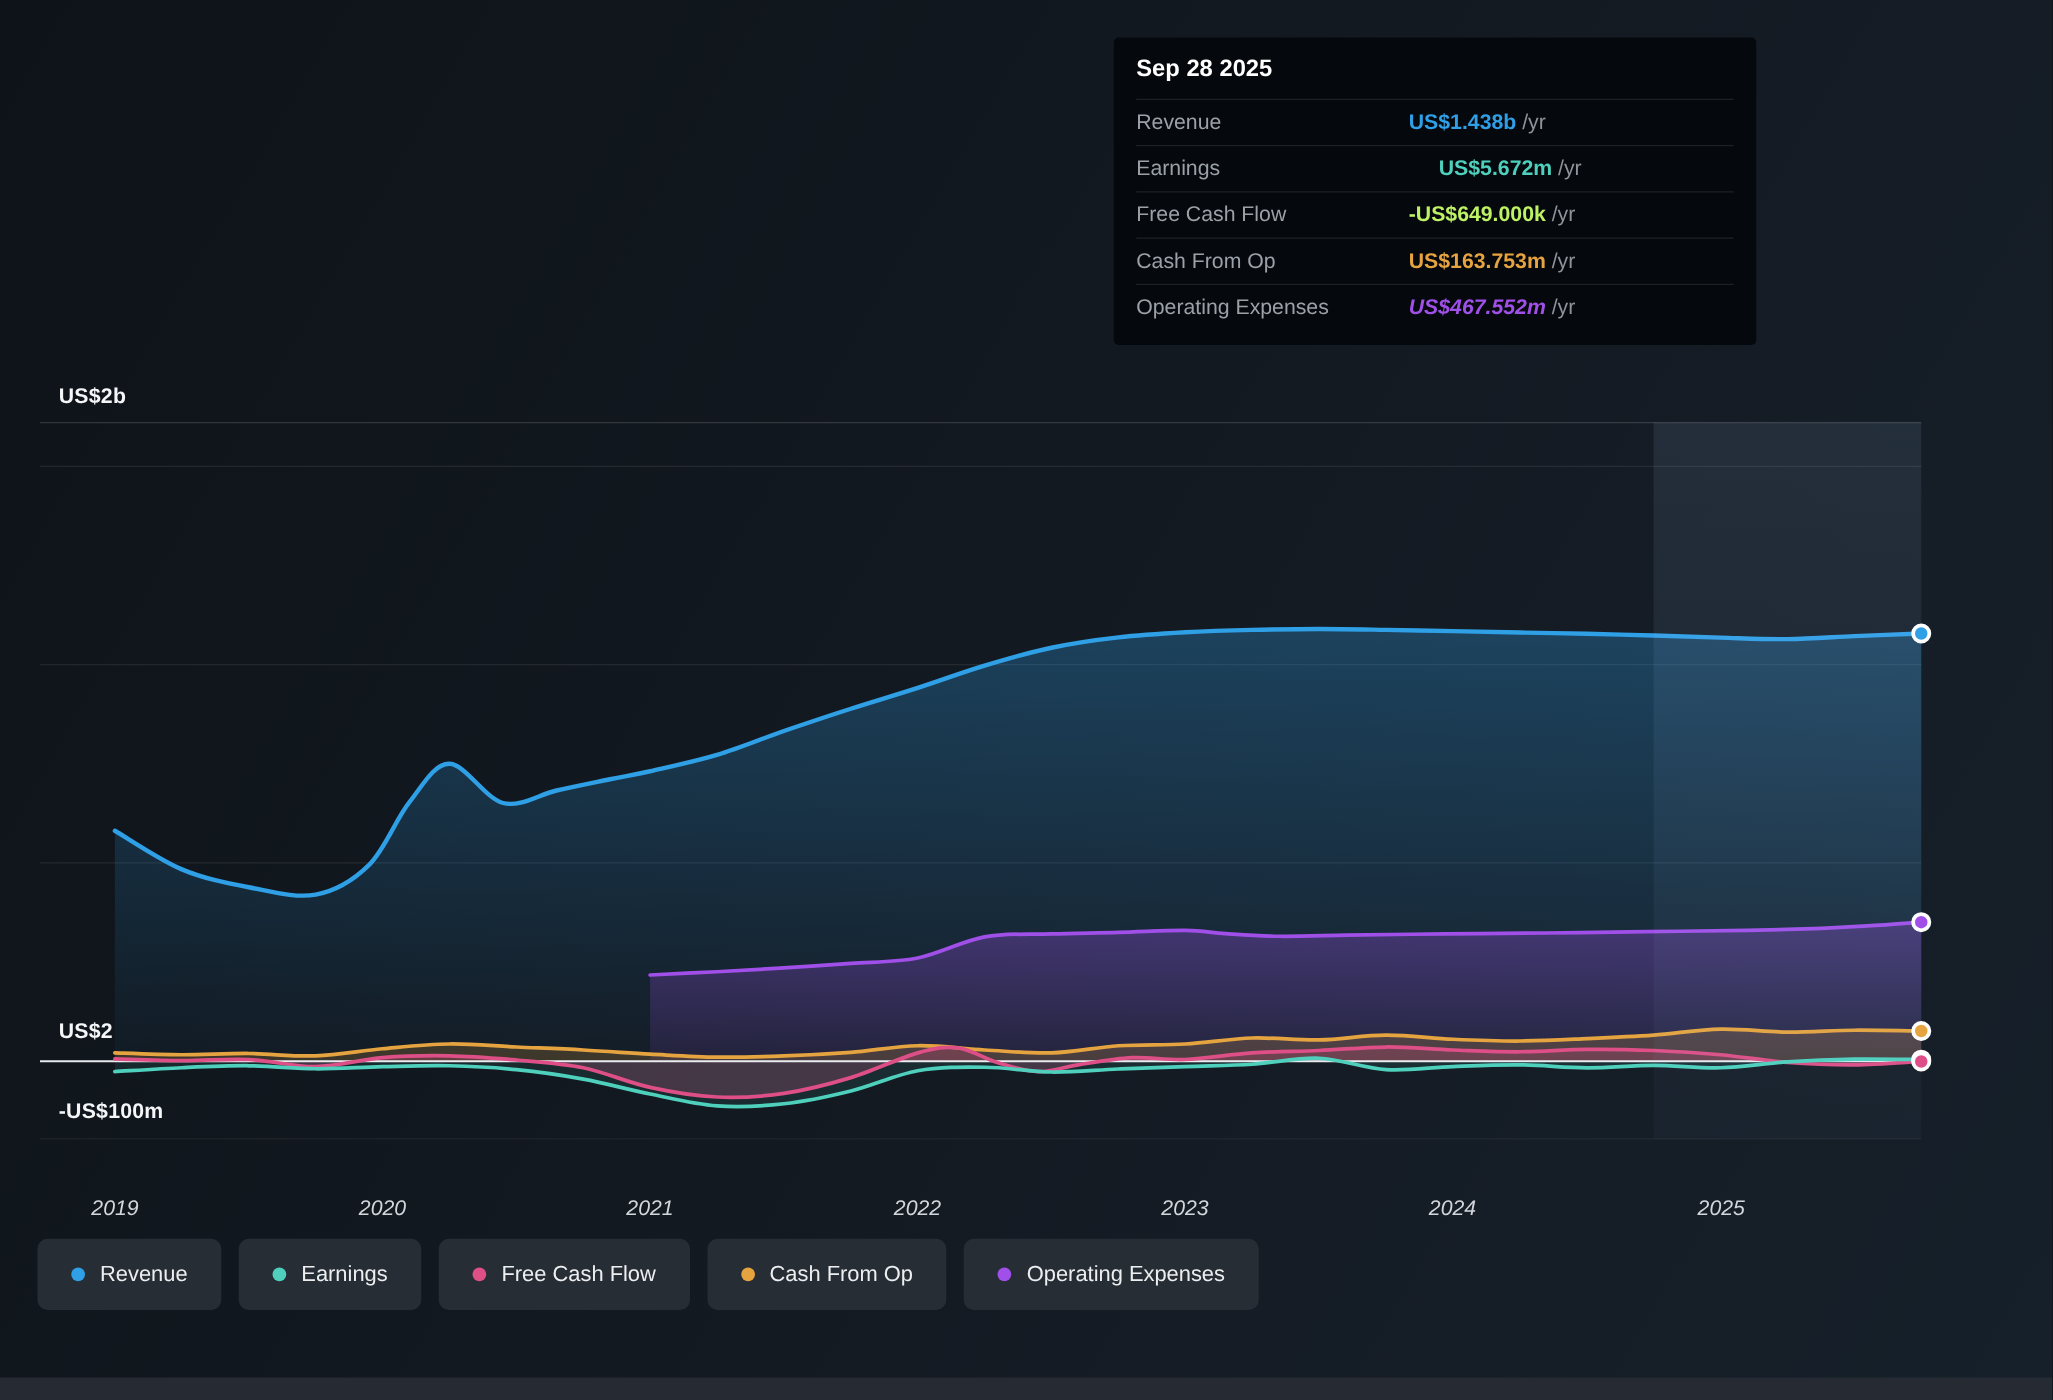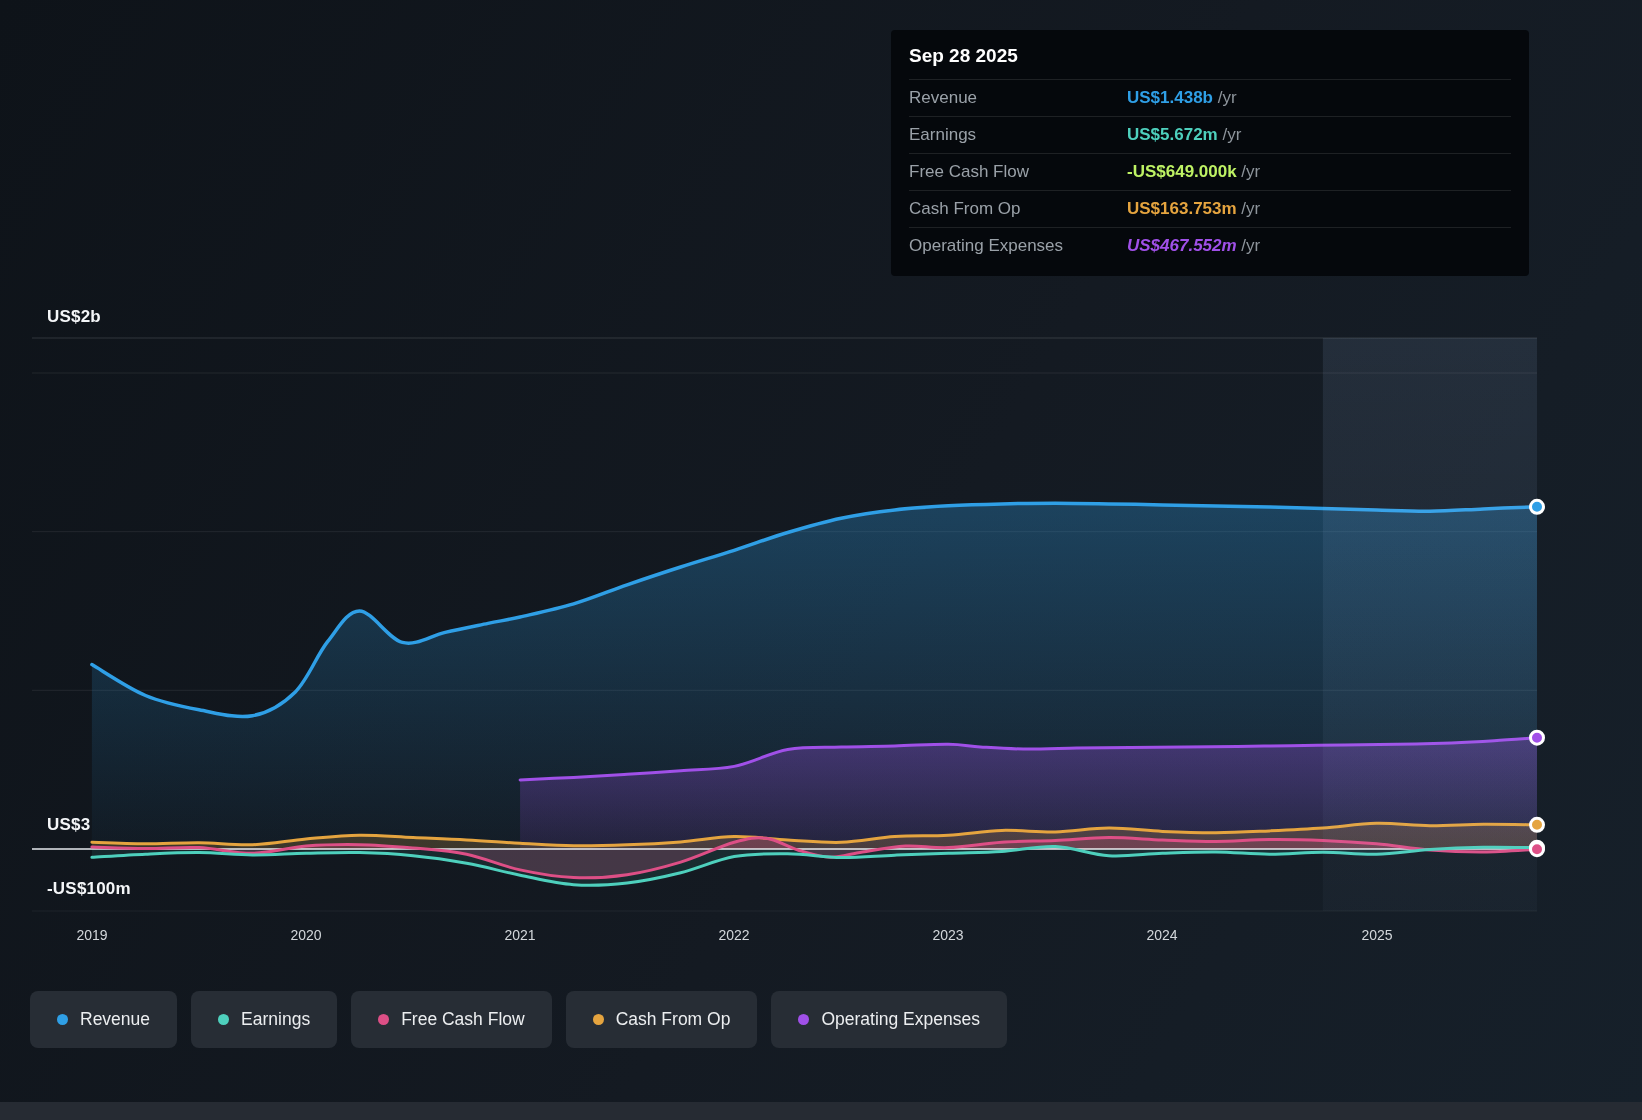--- a/index.html
+++ b/index.html
@@ -6,23 +6,23 @@
   .page{
     position:relative;width:1642px;height:1120px;overflow:hidden;
     font-family:"Liberation Sans",sans-serif;color:#fff;
     background:linear-gradient(120deg,#0e1319 0%,#141a22 55%,#16202a 100%);
   }
   #chart-svg{position:absolute;left:32px;top:337px;overflow:visible;display:block;}
   .y-label{position:absolute;left:47px;font-size:17px;font-weight:700;color:#f4f6f8;letter-spacing:.2px;text-align:center;}
   .yl-2b{top:307px}
   .yl-0{top:815px}
   .yl-neg{top:879px}
-  .x-axis span{position:absolute;top:927px;transform:translateX(-50%);font-size:14px;color:#d3d7db;}
+  .x-axis span{position:absolute;top:957px;transform:translateX(-50%);font-size:17px;color:#d3d7db;font-style:italic;}
   .tooltip{
-    position:absolute;left:891px;top:30px;width:638px;box-sizing:border-box;
+    position:absolute;left:891px;top:30px;width:514px;box-sizing:border-box;
     background:#05080c;border-radius:4px;padding:15px 18px 12px;
   }
   .tt-title{font-size:19px;font-weight:700;color:#ffffff;padding-bottom:12px;border-bottom:1px solid rgba(255,255,255,0.10);}
   .tt-row{display:flex;align-items:baseline;padding:7px 0;border-top:1px solid rgba(255,255,255,0.10);font-size:17px;line-height:1.3;}
   .tt-title + .tt-row{border-top:none;}
   .tt-row.no-sep{border-top:none;padding-top:0;}
   .tt-label{flex:0 0 218px;color:#9aa1a8;}
   .tt-val b{font-weight:700;}
   .tt-suffix{color:#8d949b;}
   .legend{position:absolute;left:30px;top:991px;display:flex;gap:14px;}
@@ -32,21 +32,21 @@
   }
   .dot{width:11px;height:11px;border-radius:50%;flex:0 0 auto;}
   .bottom-bar{position:absolute;left:0;right:0;bottom:0;height:18px;background:#262b33;}
 </style>
 </head>
 <body>
 
 <div class="page">
 
   <div class="y-label yl-2b">US$2b</div>
-  <div class="y-label yl-0">US$3</div>
+  <div class="y-label yl-0">US$2</div>
   <div class="y-label yl-neg">-US$100m</div>
 
   <svg id="chart-svg" width="1505" height="575">
       <defs>
         <linearGradient id="g-revenue" gradientUnits="userSpaceOnUse" x1="0" y1="166.2" x2="0" y2="512">
           <stop offset="0" stop-color="rgba(47,159,230,0.3)"></stop>
           <stop offset="1" stop-color="rgba(47,159,230,0.03)"></stop>
         </linearGradient>
         <linearGradient id="g-operating_expenses" gradientUnits="userSpaceOnUse" x1="0" y1="400.7" x2="0" y2="512">
           <stop offset="0" stop-color="rgba(160,80,232,0.32)"></stop>
@@ -94,21 +94,21 @@
   <div class="tooltip">
     <div class="tt-title">Sep 28 2025</div>
 
     <div class="tt-row">
       <span class="tt-label">Revenue</span>
       <span class="tt-val"><b style="color: rgb(47, 159, 230);">US$1.438b</b><span class="tt-suffix"> /yr</span></span>
     </div>
 
     <div class="tt-row">
       <span class="tt-label">Earnings</span>
-      <span class="tt-val"><b style="color: rgb(78, 208, 189);">US$5.672m</b><span class="tt-suffix"> /yr</span></span>
+      <span class="tt-val"><b style="color: rgb(78, 208, 189); margin-left: 24px;">US$5.672m</b><span class="tt-suffix"> /yr</span></span>
     </div>
 
 
     <div class="tt-row">
       <span class="tt-label">Free Cash Flow</span>
       <span class="tt-val"><b style="color: #bef264;">-US$649.000k</b><span class="tt-suffix"> /yr</span></span>
     </div>
 
     <div class="tt-row">
       <span class="tt-label">Cash From Op</span>

